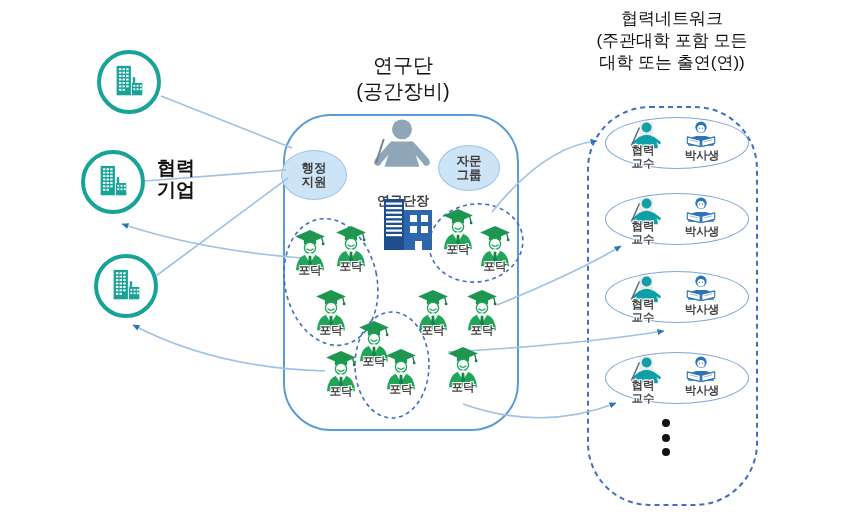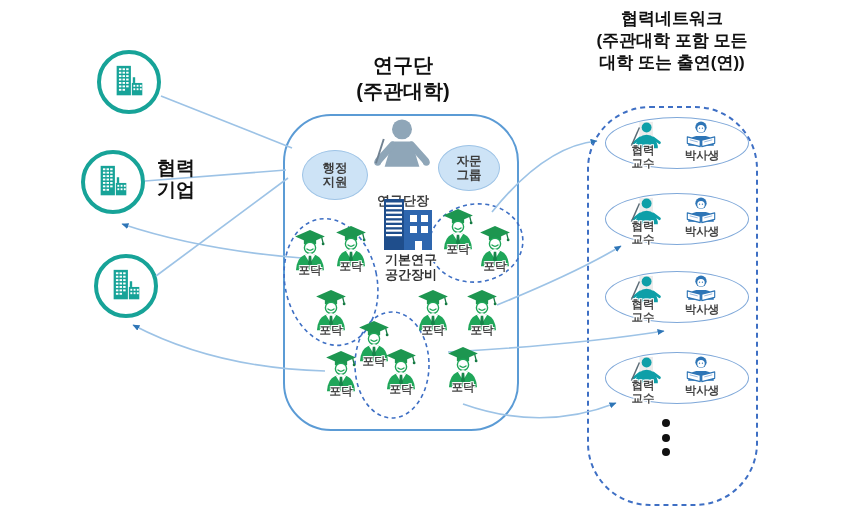--- a/index.html
+++ b/index.html
@@ -17,21 +17,21 @@
   .company-node{
     width:56px;height:56px;border:4px solid #17A398;border-radius:50%;
     background:#fff;display:flex;align-items:center;justify-content:center;
   }
   .company-node svg{width:38px;height:38px;}
   
   .research-box{
     width:232px;height:313px;border:2.5px solid #5B9BD5;border-radius:48px;background:#fff;
   }
   
-  .titles{font-weight:bold;text-align:center;line-height:1.28;color:#111;}
+  .titles{font-weight:normal;text-align:center;line-height:1.28;color:#111;}
   .small-ellipse{
     background:#CDE3F6;border:1.5px solid #9DC3E6;border-radius:50%;
     display:flex;align-items:center;justify-content:center;
     font-weight:bold;font-size:12.5px;line-height:1.15;color:#3d3d3d;text-align:center;
   }
   .net-ellipse{
     background:#fff;border:1.6px solid #7FA8D9;border-radius:50%;
   }
   .icon-label{
     font-weight:bold;color:#454545;text-align:center;
@@ -169,21 +169,21 @@
       </svg>
   </div>
   <div class="abs zone company-node" style="left:94px;top:254px;">
     <svg>
         <use href="#sym-company"></use>
       </svg>
   </div>
 
   <div class="abs zone research-box" style="left:283px;top:114px;"></div>
 
-  <div class="abs zone small-ellipse pre" style="left:302px;top:150px;width:64px;height:48px;">
+  <div class="abs zone small-ellipse pre" style="left:281px;top:150px;width:64px;height:48px;">
     <span class="pre">행정
 지원</span>
   </div>
   <div class="abs zone small-ellipse pre" style="left:438px;top:145px;width:60px;height:44px;align-items:center;">
     <span class="pre">자문
 그룹</span>
   </div>
 
   <div class="abs zone net-ellipse" style="left:605px;top:117px;width:142px;height:50px;"></div>
   <div class="abs zone net-ellipse" style="left:605px;top:193px;width:142px;height:50px;"></div>
@@ -213,36 +213,34 @@
     <path d="M492,212 Q545,146 597,141" stroke="#9DC3E6" stroke-width="1.7" fill="none" marker-end="url(#arrow)"></path>
     <path d="M497,305 Q578,272 621,246" stroke="#9DC3E6" stroke-width="1.7" fill="none" marker-end="url(#arrow)"></path>
     <path d="M448,352 Q575,345 664,331" stroke="#9DC3E6" stroke-width="1.7" fill="none" marker-end="url(#arrow)"></path>
     <path d="M463,404 Q542,432 616,403" stroke="#9DC3E6" stroke-width="1.7" fill="none" marker-end="url(#arrow)"></path>
   </svg>
 
   <div class="abs content company-label pre" style="left:146px;top:157px;width:60px;">협력
 기업</div>
 
   <div class="abs content titles pre" style="left:328px;top:53px;width:150px;font-size:20px;">연구단
-(주관대학)</div>
+(공간장비)</div>
 
   <div class="abs content titles pre" style="left:576px;top:8px;width:192px;font-size:17px;">협력네트워크
 (주관대학 포함 모든
 대학 또는 출연(연))</div>
 
   <svg class="abs content" style="left:369px;top:117px;width:66px;height:56px;">
       <use href="#sym-director"></use>
     </svg>
   <div class="abs content director-label" style="left:365px;top:192px;width:76px;">연구단장</div>
 
   <svg class="abs content" style="left:379px;top:198px;width:58px;height:58px;">
       <use href="#sym-facility"></use>
     </svg>
-  <div class="abs content facility-label pre" style="left:371px;top:253px;width:80px;">기본연구
-공간장비</div>
 
   <div class="abs content student" style="left:288px;top:229px;">
     <svg>
         <use href="#sym-student"></use>
       </svg>
     <span class="icon-label">포닥</span>
   </div>
   <div class="abs content student" style="left:329px;top:225px;">
     <svg>
         <use href="#sym-student"></use>

